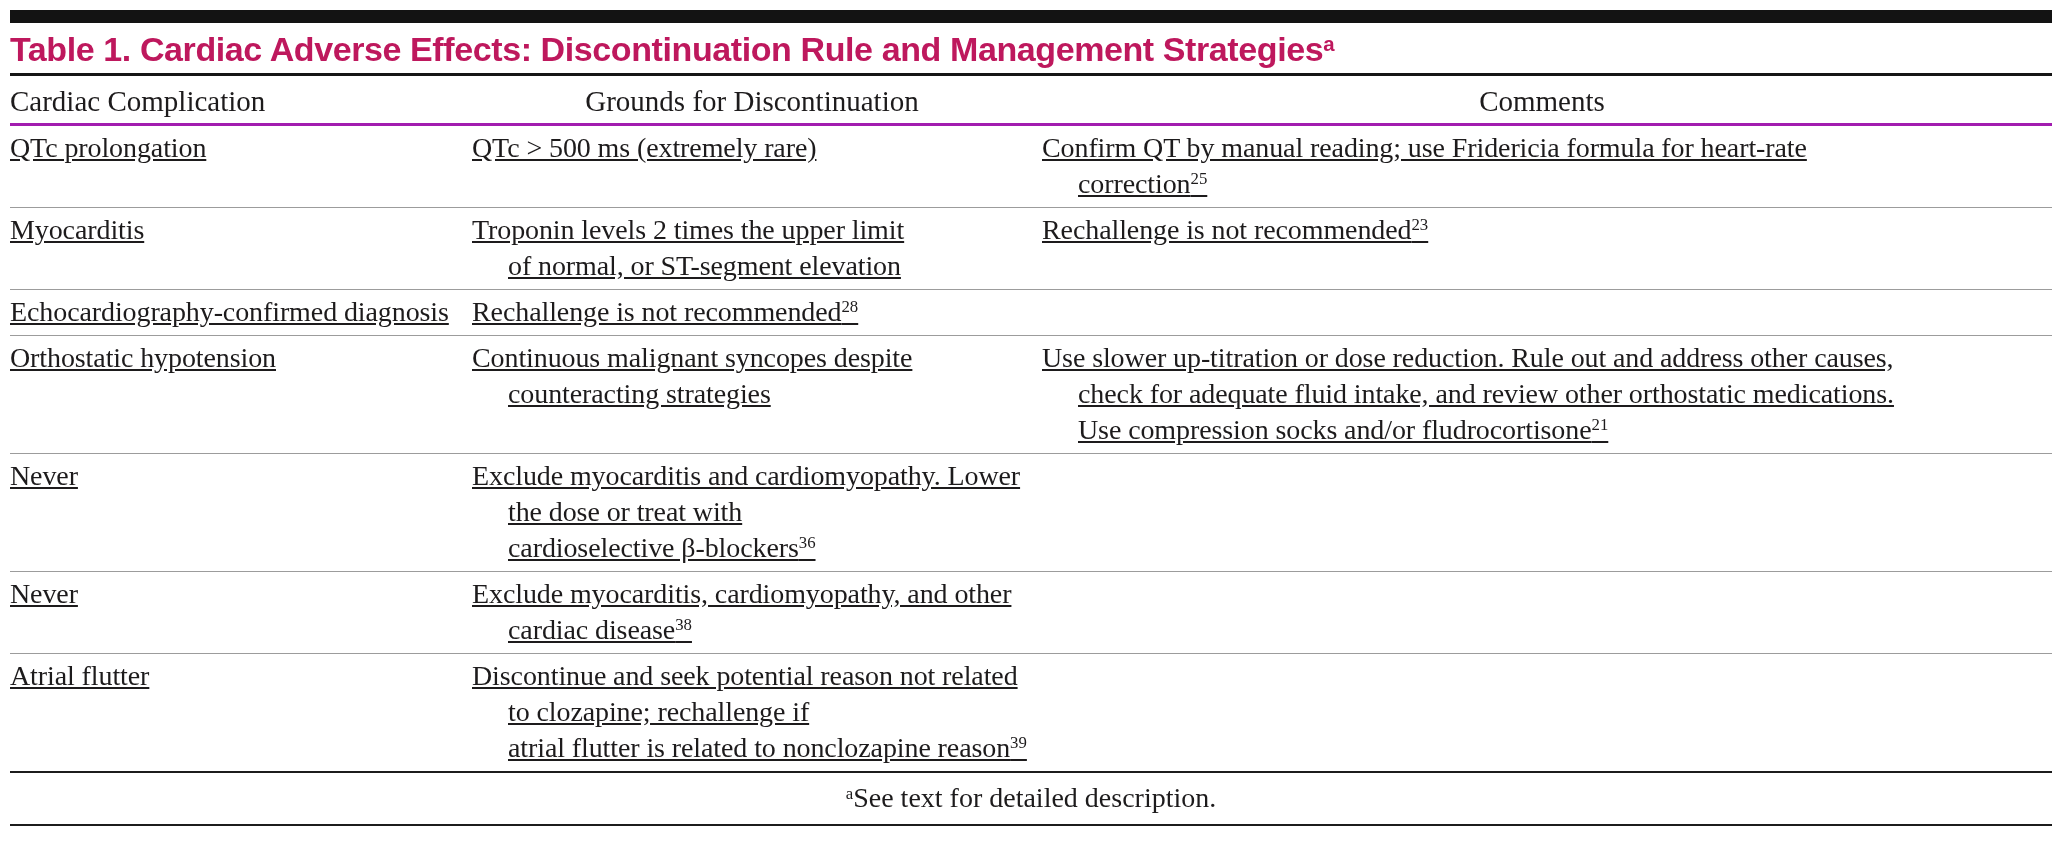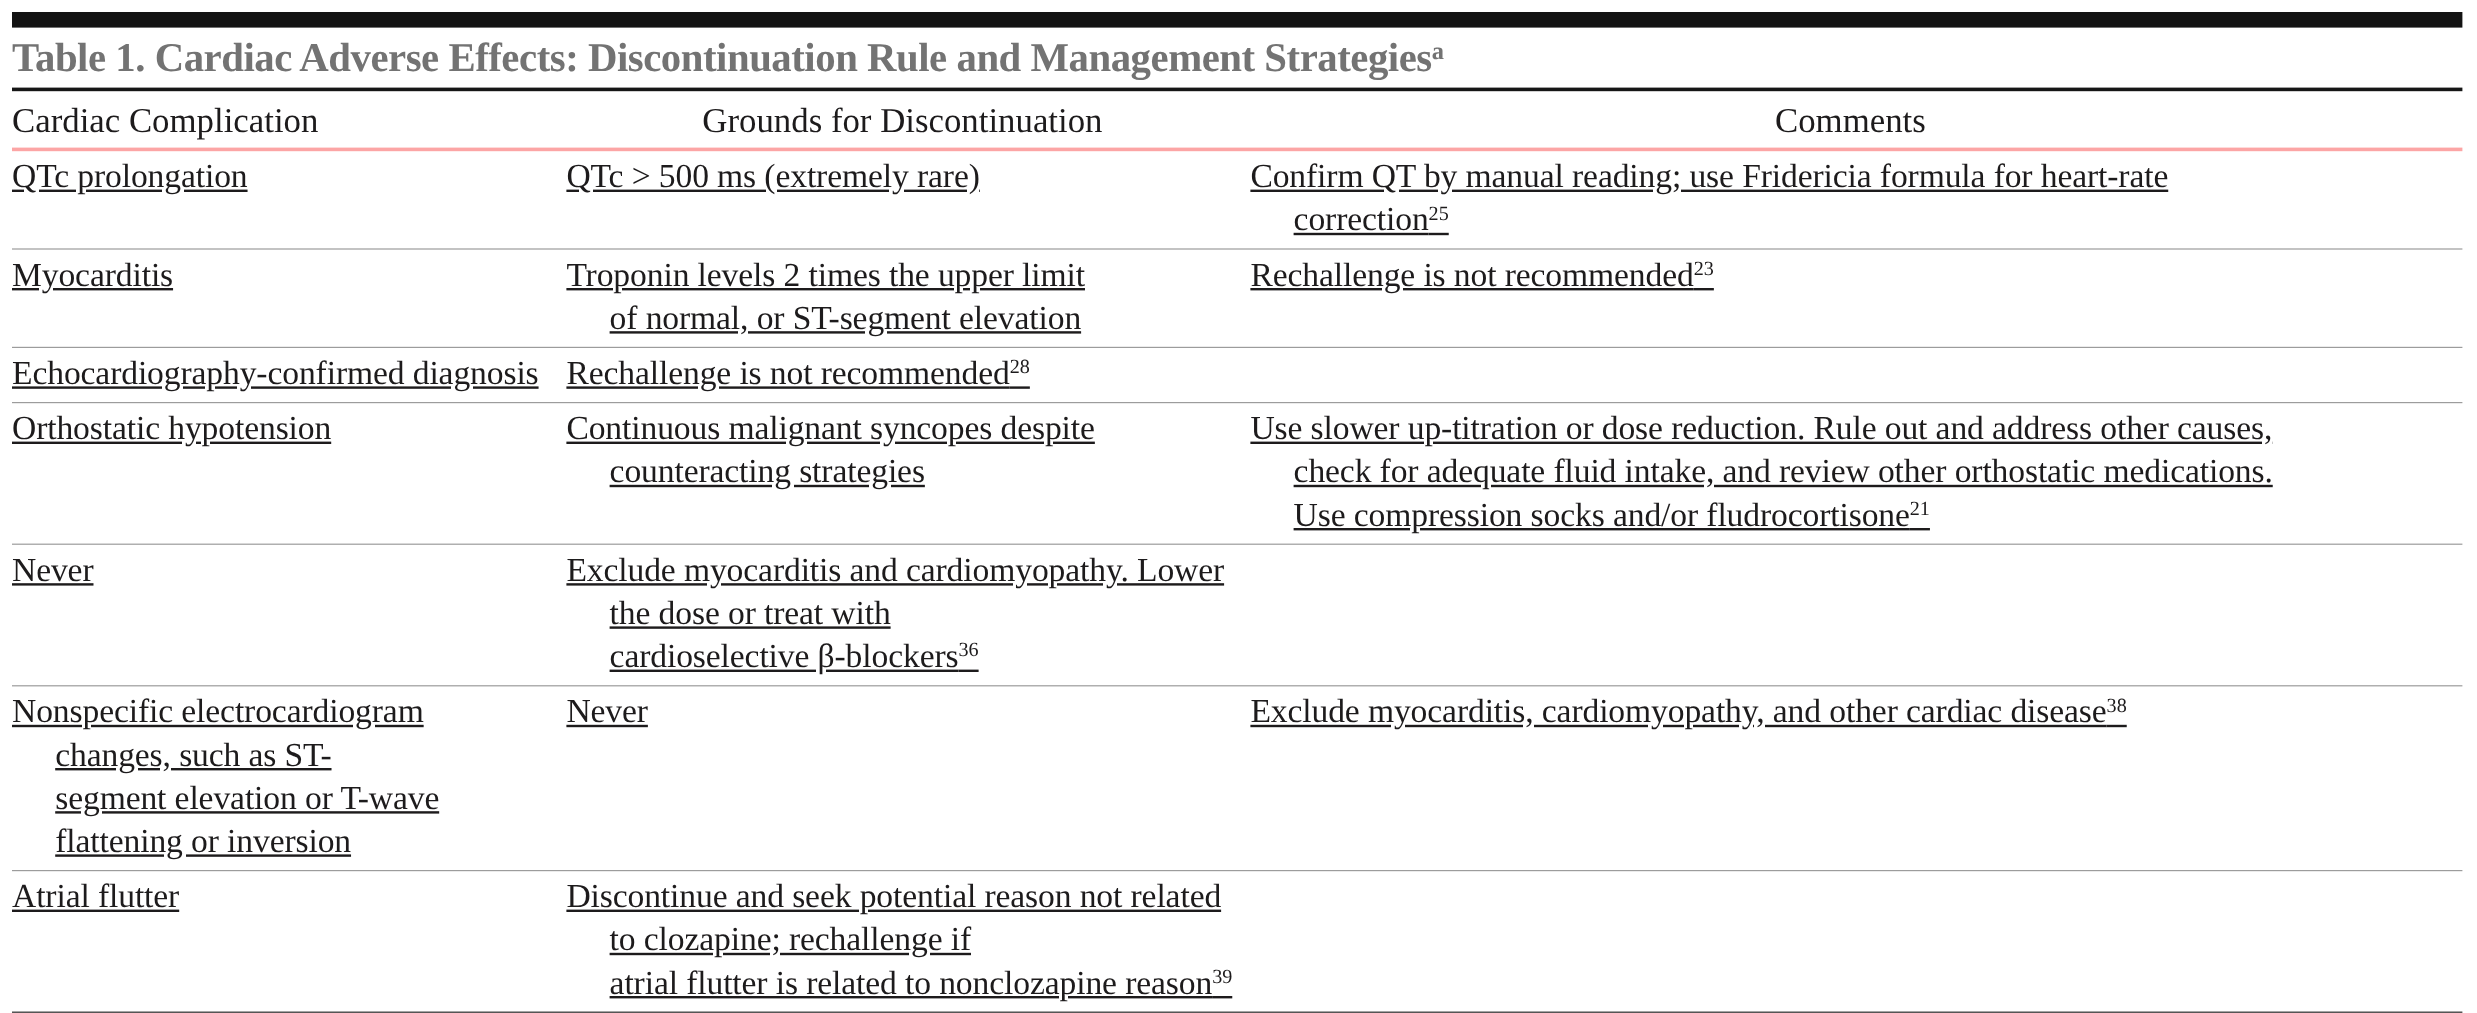--- a/index.html
+++ b/index.html
@@ -19,43 +19,43 @@
     position: absolute;
     left: 10px;
     top: 10px;
     width: 2042px;
   }
   .topbar {
     height: 13px;
     background: #131313;
   }
   .title {
-    font-family: Liberation Serif, serif;
+    font-family: Liberation Sans, sans-serif;
     font-weight: bold;
     font-size: 34px;
     line-height: 40px;
     letter-spacing: -0.4px;
-    color: #737373;
+    color: #be185d;
     padding: 6px 0 4px 0;
     border-bottom: 3px solid #161616;
   }
   .title .marker {
     font-size: 60%;
     line-height: 0;
     position: relative;
     top: -0.5em;
     vertical-align: baseline;
   }
   .grid {
     display: grid;
     grid-template-columns: 462px 570px 1fr;
   }
   .hdr-row {
     padding: 9px 0 6px 0;
-    border-bottom: 3px solid #fca5a5;
+    border-bottom: 3px solid #a21caf;
     font-size: 29px;
     line-height: 32px;
   }
   .hdr { padding-right: 10px; }
   .hdr.c2, .hdr.c3 { text-align: center; }
   .row {
     padding: 4px 0 5px 0;
     border-bottom: 1.5px solid #9c9c9c;
     text-decoration: underline;
   }
@@ -136,24 +136,20 @@
 Use compression socks and/or fludrocortisone</span><sup class="ref">21</sup></div>
     </div>
 
   <div class="grid row">
       <div class="cell c2">Never</div>
       <div class="cell c3"><span>Exclude myocarditis and cardiomyopathy. Lower the dose or treat with
 cardioselective β-blockers</span><sup class="ref">36</sup></div>
     </div>
 
   <div class="grid row">
-      <div class="cell c1">Nonspecific electrocardiogram
-changes, such as ST-
-segment elevation or T-wave
-flattening or inversion</div>
       <div class="cell c2">Never</div>
       <div class="cell c3"><span>Exclude myocarditis, cardiomyopathy, and other cardiac disease</span><sup class="ref">38</sup></div>
     </div>
 
   <div class="grid row last">
       <div class="cell c1">Atrial flutter</div>
       <div class="cell c3"><span>Discontinue and seek potential reason not related to clozapine; rechallenge if
 atrial flutter is related to nonclozapine reason</span><sup class="ref">39</sup></div>
     </div>
 

